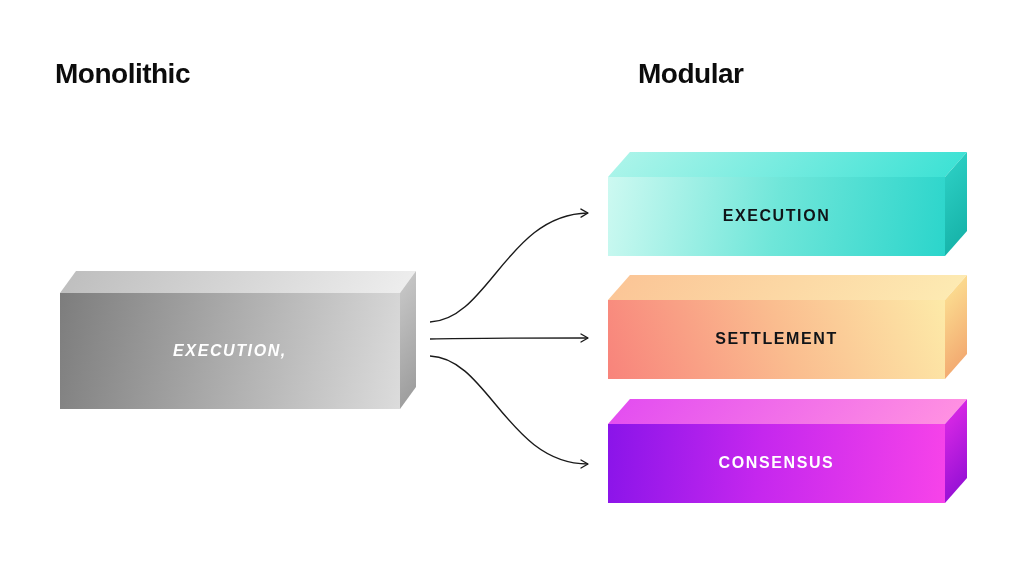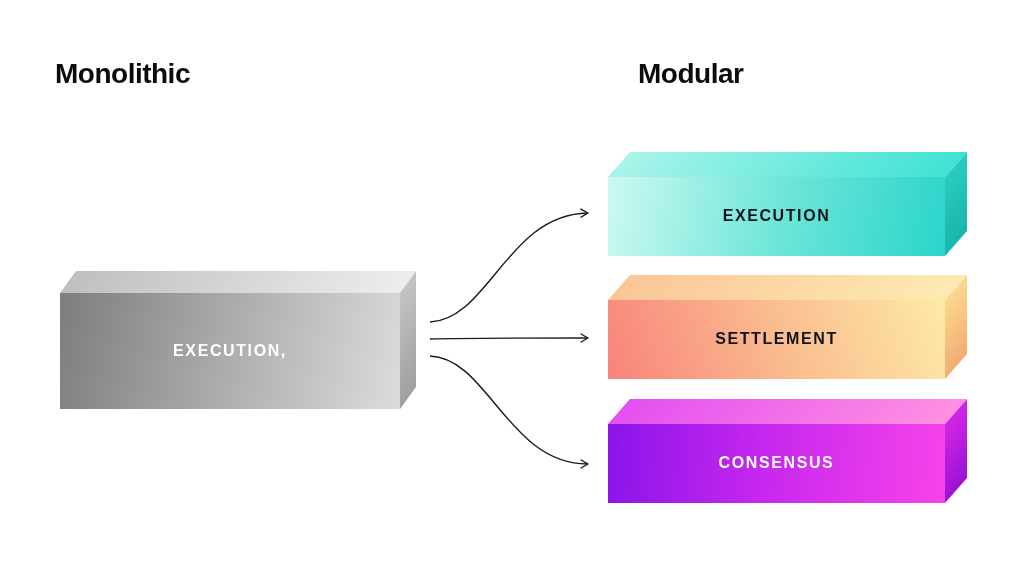--- a/index.html
+++ b/index.html
@@ -22,21 +22,21 @@
   .front {
     display:flex; align-items:center; justify-content:center; text-align:center;
   }
   .label {
     font-size:16px; font-weight:700; letter-spacing:0.1em; line-height:1.55;
     text-transform:uppercase;
   }
   .label span { display:block; }
 
   
-  .box-gray { left:60px; top:271px; width:356px; height:104px; }
+  .box-gray { left:60px; top:271px; width:356px; height:104px;font-style:italic; }
   .box-gray .top {
     left:0; top:0; width:340px; height:22px;
     transform:skewX(-36deg); transform-origin:bottom left;
     background:linear-gradient(90deg, #bfbfbf, #ededed);
   }
   .box-gray .side {
     left:340px; top:22px; width:16px; height:116px;
     transform:skewY(-54deg); transform-origin:top left;
     background:linear-gradient(180deg, #c4c4c4, #9f9f9f);
   }

